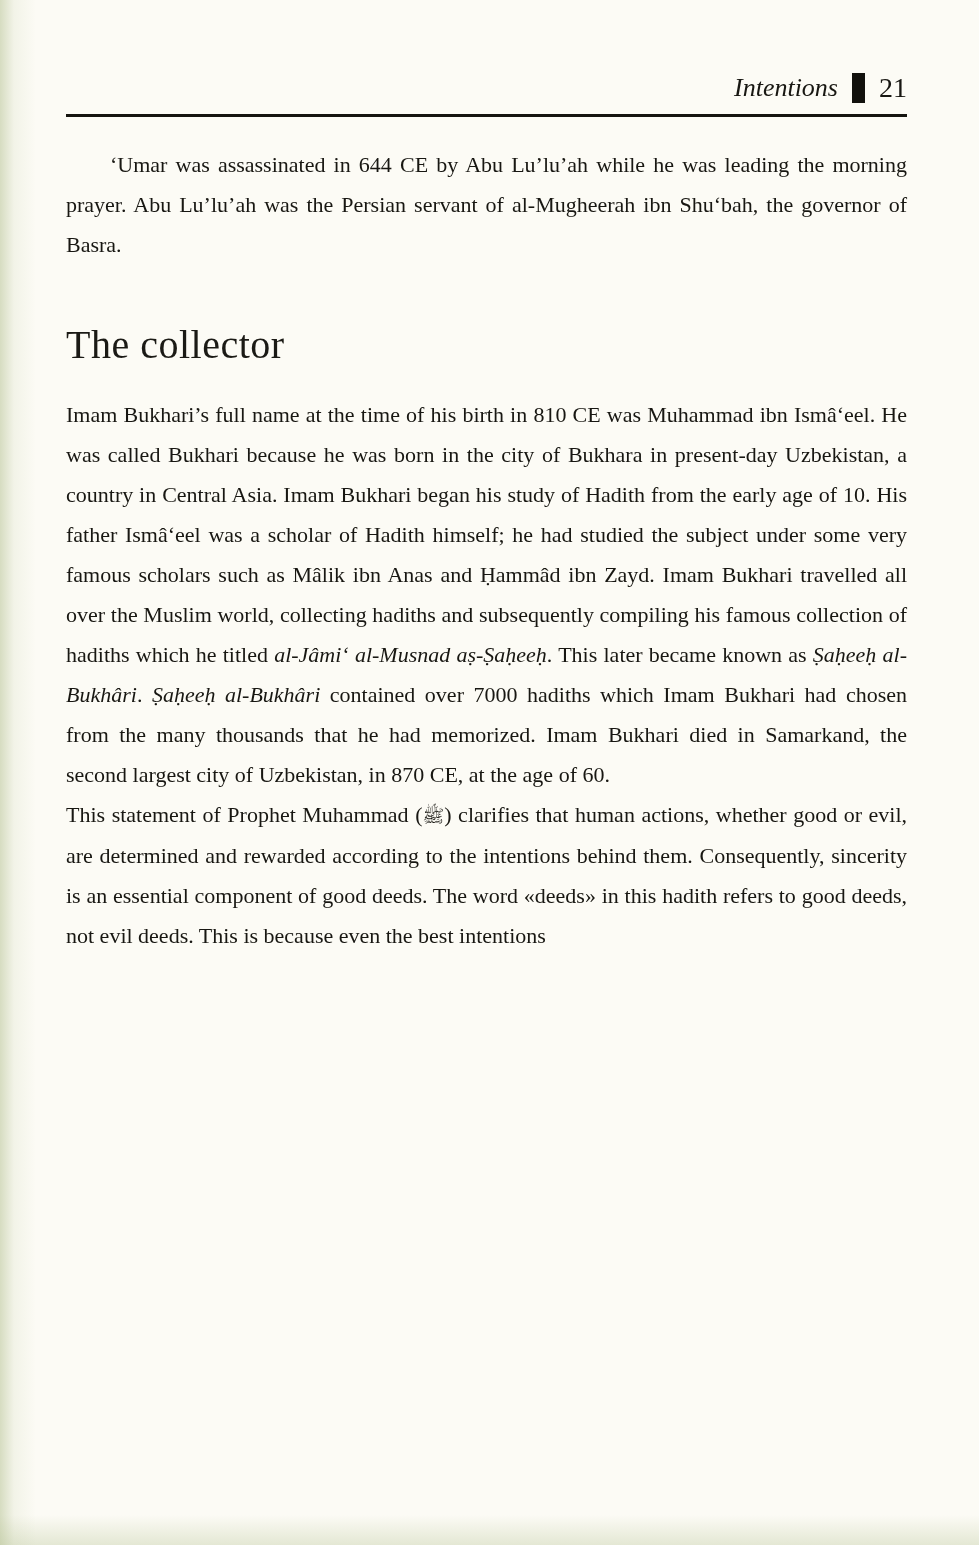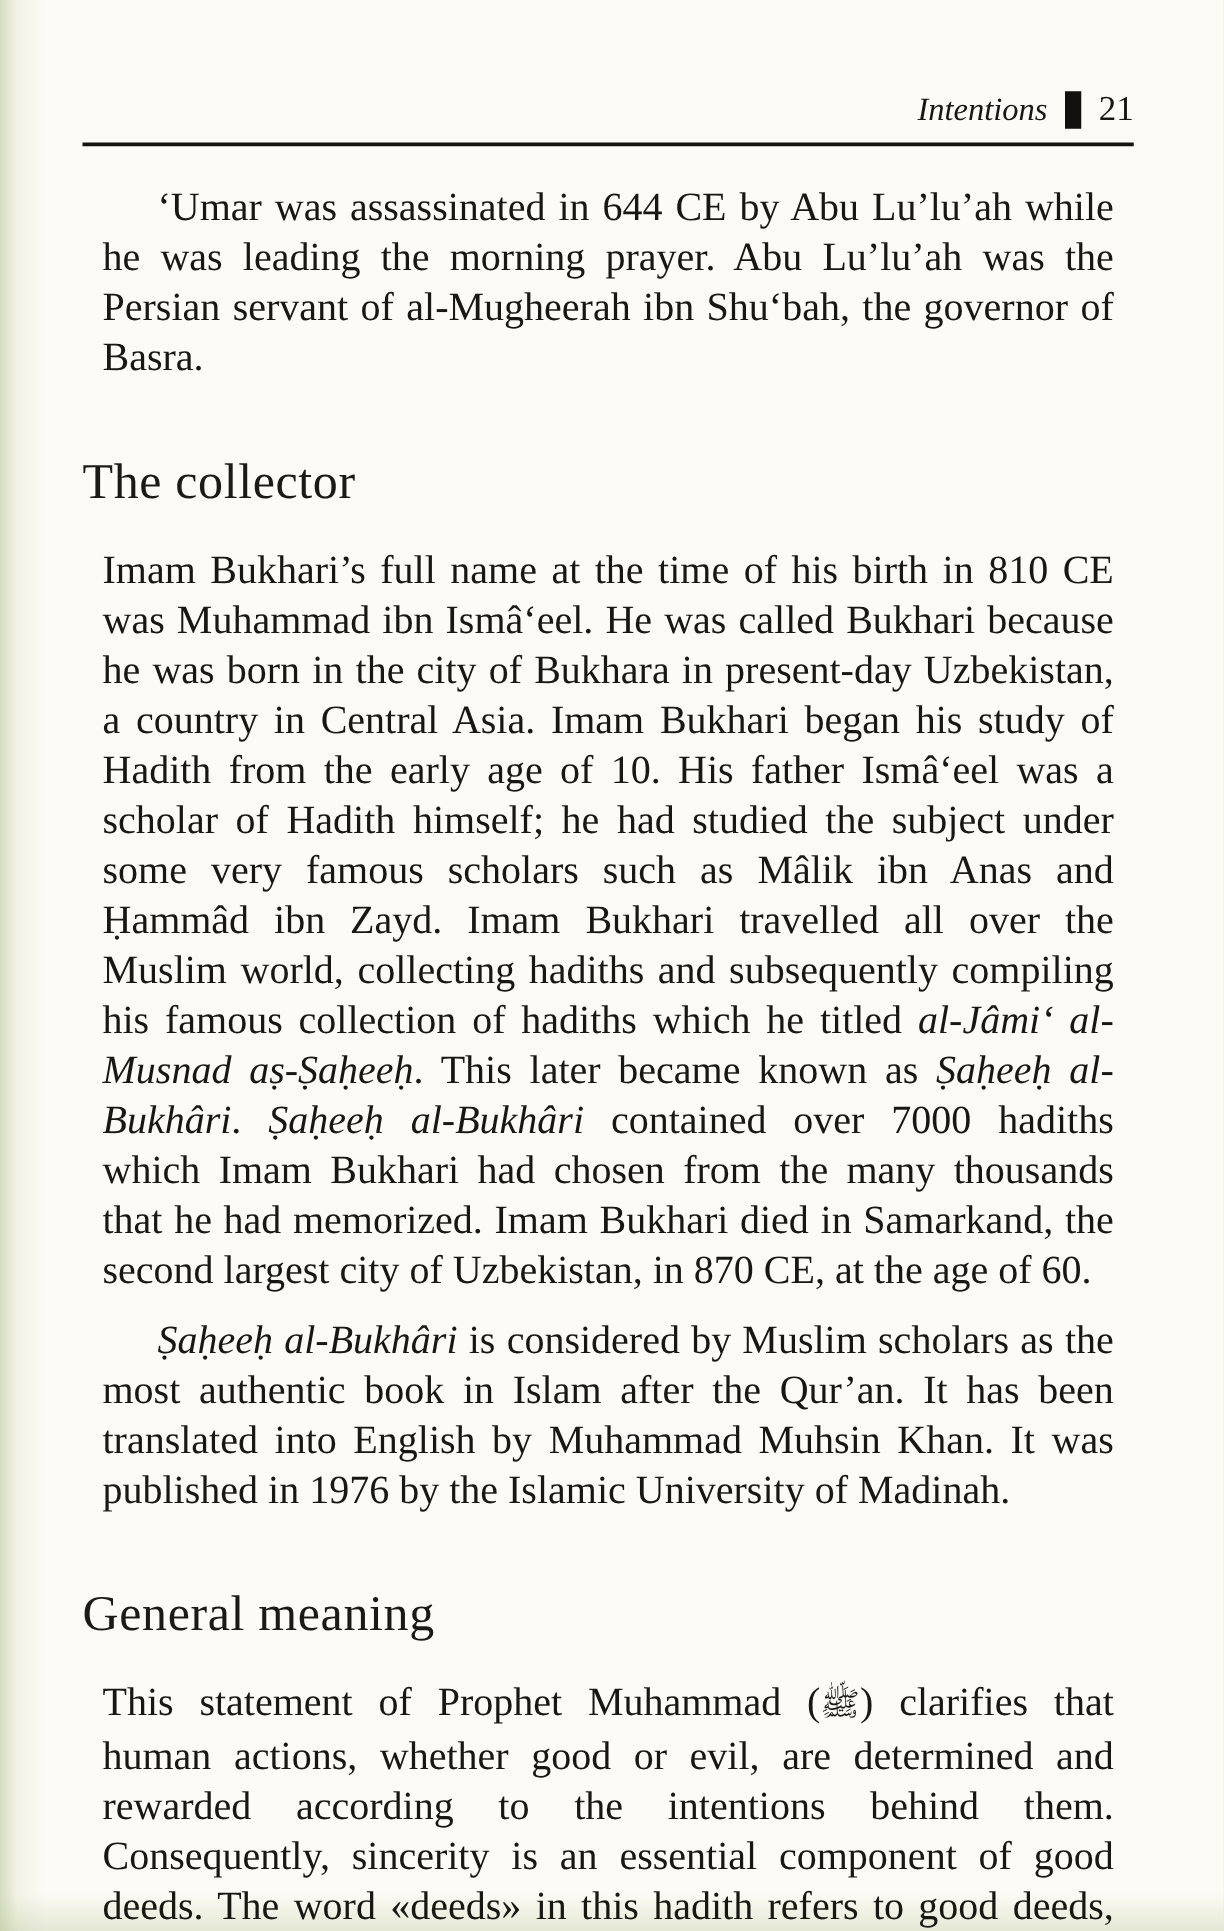--- a/index.html
+++ b/index.html
@@ -45,22 +45,22 @@
     background: #12110d;
   }
   .page-number {
     font-size: 28px;
   }
   .header-rule {
     border-top: 3px solid #15140f;
     margin-bottom: 28px;
   }
   .body-text {
-    margin: 16px;
-    font-size: 32px;
+    margin: 0;
+    font-size: 22px;
     line-height: 40px;
     text-align: justify;
   }
   .indent { text-indent: 44px; }
   .section-heading {
     font-weight: normal;
     font-size: 40px;
     line-height: 1.1;
     margin: 58px 0 28px 0;
     letter-spacing: 0.5px;
@@ -85,20 +85,18 @@
     </header>
 
     <div class="header-rule"></div>
 
     <p class="body-text indent"><span>‘Umar was assassinated in 644 CE by Abu Lu’lu’ah while he was leading the morning prayer. Abu Lu’lu’ah was the Persian servant of al-Mugheerah ibn Shu‘bah, the governor of Basra.</span></p>
 
     <h2 class="section-heading">The collector</h2>
 
     <p class="body-text"><span>Imam Bukhari’s full name at the time of his birth in 810 CE was Muhammad ibn Ismâ‘eel. He was called Bukhari because he was born in the city of Bukhara in present-day Uzbekistan, a country in Central Asia. Imam Bukhari began his study of Hadith from the early age of 10. His father Ismâ‘eel was a scholar of Hadith himself; he had studied the subject under some very famous scholars such as Mâlik ibn Anas and Ḥammâd ibn Zayd. Imam Bukhari travelled all over the Muslim world, collecting hadiths and subsequently compiling his famous collection of hadiths which he titled </span><i>al-Jâmi‘ al-Musnad aṣ-Ṣaḥeeḥ</i><span>. This later became known as </span><i>Ṣaḥeeḥ al-Bukhâri</i><span>. </span><i>Ṣaḥeeḥ al-Bukhâri</i><span> contained over 7000 hadiths which Imam Bukhari had chosen from the many thousands that he had memorized. Imam Bukhari died in Samarkand, the second largest city of Uzbekistan, in 870 CE, at the age of 60.</span></p>
 
-    <p class="body-text indent"><i>Ṣaḥeeḥ al-Bukhâri</i><span> is considered by Muslim scholars as the most authentic book in Islam after the Qur’an. It has been translated into English by Muhammad Muhsin Khan. It was published in 1976 by the Islamic University of Madinah.</span></p>
 
-    <h2 class="section-heading">General meaning</h2>
 
     <p class="body-text"><span>This statement of Prophet Muhammad (</span><span class="arabic">ﷺ</span><span>) clarifies that human actions, whether good or evil, are determined and rewarded according to the intentions behind them. Consequently, sincerity is an essential component of good deeds. The word «deeds» in this hadith refers to good deeds, not evil deeds. This is because even the best intentions</span></p>
 
   </div>
 </div>
 
 </body></html>

